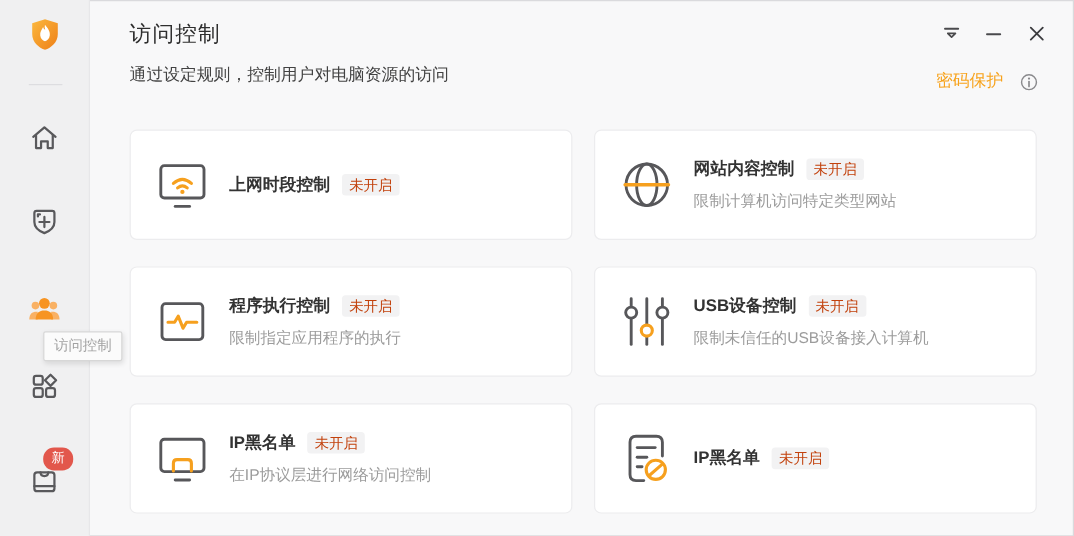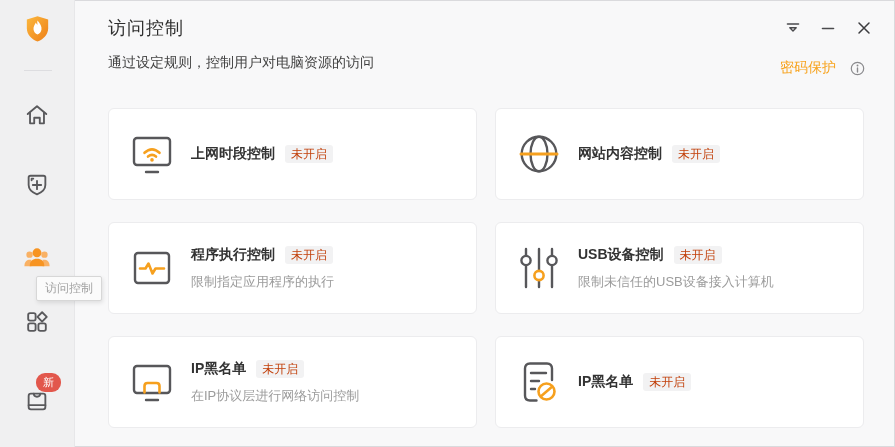--- a/index.html
+++ b/index.html
@@ -161,20 +161,21 @@
       <svg class="card-icon" viewBox="0 0 46 46">
         <circle class="sg" cx="23" cy="23" r="17.3"></circle>
         <ellipse class="sg" cx="23" cy="23" rx="8.5" ry="17.3"></ellipse>
         <path d="M5 23 H41" stroke="#f6a01e" stroke-width="3" stroke-linecap="round" fill="none"></path>
       </svg>
       <div class="card-body">
         <div class="card-top">
           <span class="card-title">网站内容控制</span>
           <span class="status">未开启</span>
         </div>
+        <span class="card-desc">限制计算机访问特定类型网站</span>
       </div>
     </div>
 
     <div class="card">
       <svg class="card-icon" viewBox="0 0 46 46">
         <rect class="sg" x="6" y="8" width="34" height="30" rx="3"></rect>
         <path class="so" d="M11 23.5 H16.5 L19.5 18.5 L23.5 28.5 L26.5 23.5 H35"></path>
       </svg>
       <div class="card-body">
         <div class="card-top">

